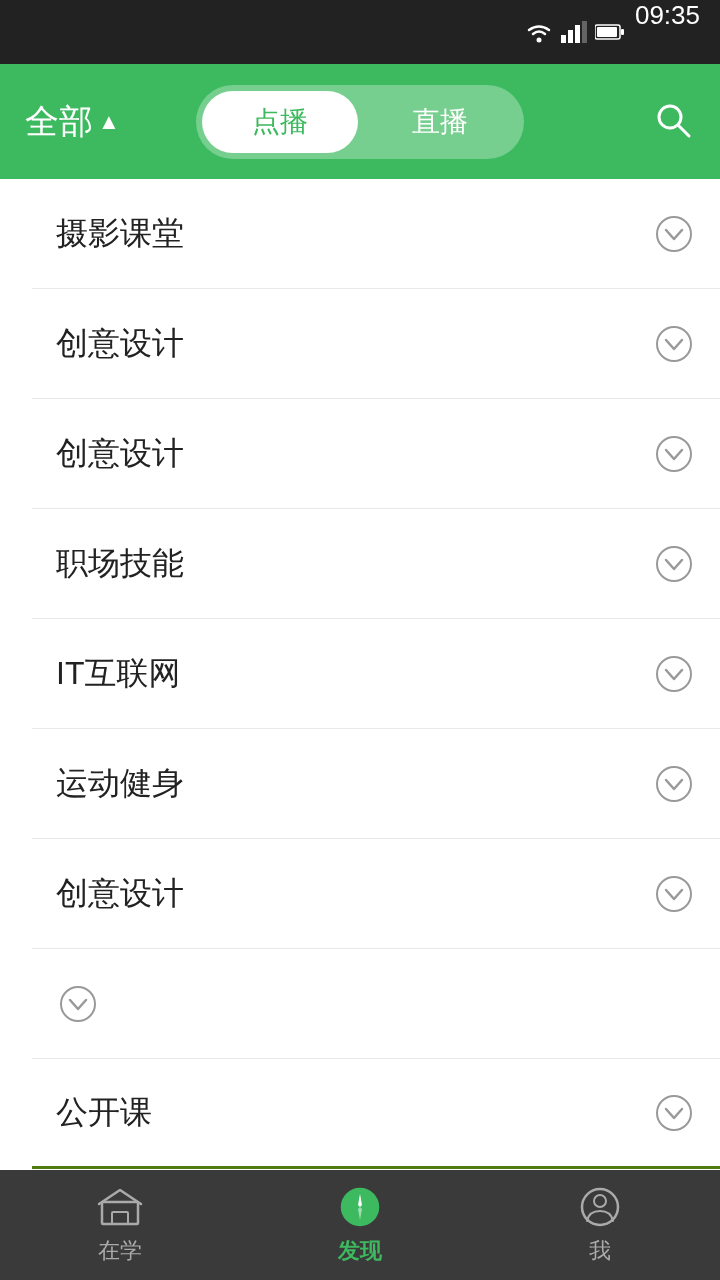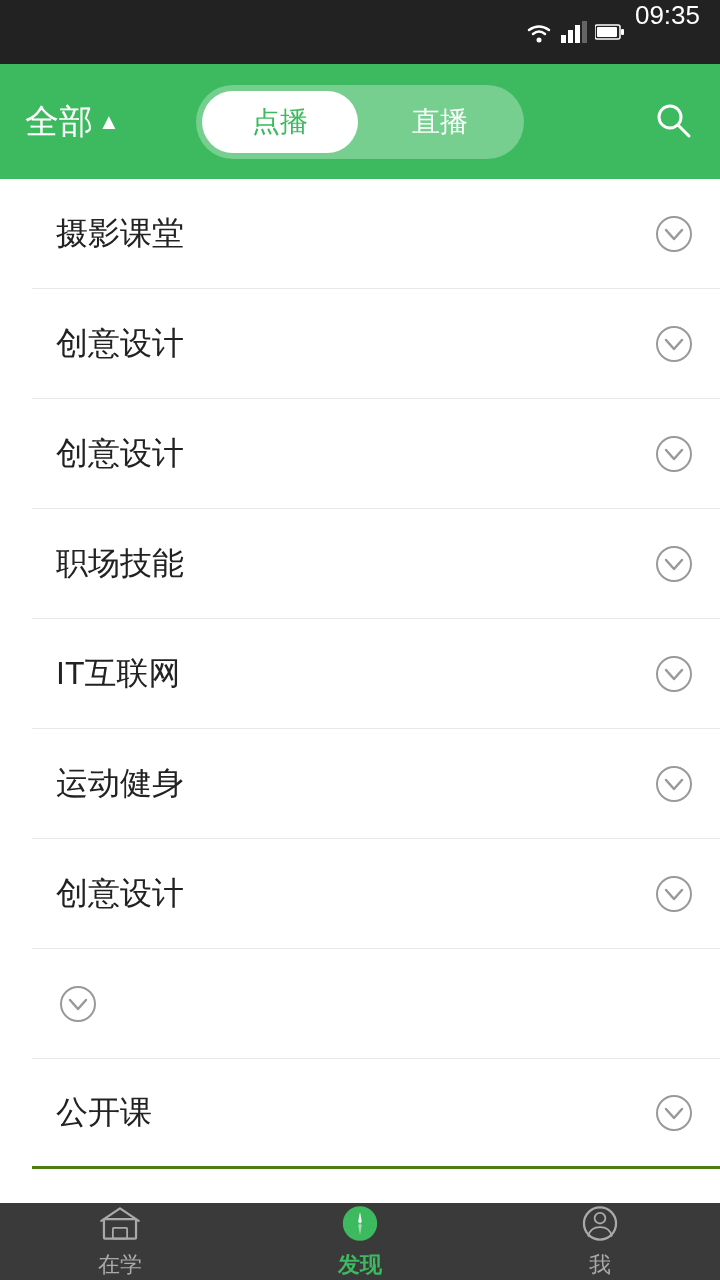--- a/index.html
+++ b/index.html
@@ -121,21 +121,21 @@
     }
     .chevron-icon {
       width: 44px;
       height: 44px;
       color: #888;
     }
 
     
     .bottom-nav {
       background: #3a3a3a;
-      height: 77px;
+      height: 110px;
       display: flex;
       align-items: stretch;
     }
     .nav-item {
       flex: 1;
       display: flex;
       flex-direction: column;
       align-items: center;
       justify-content: center;
       gap: 6px;

